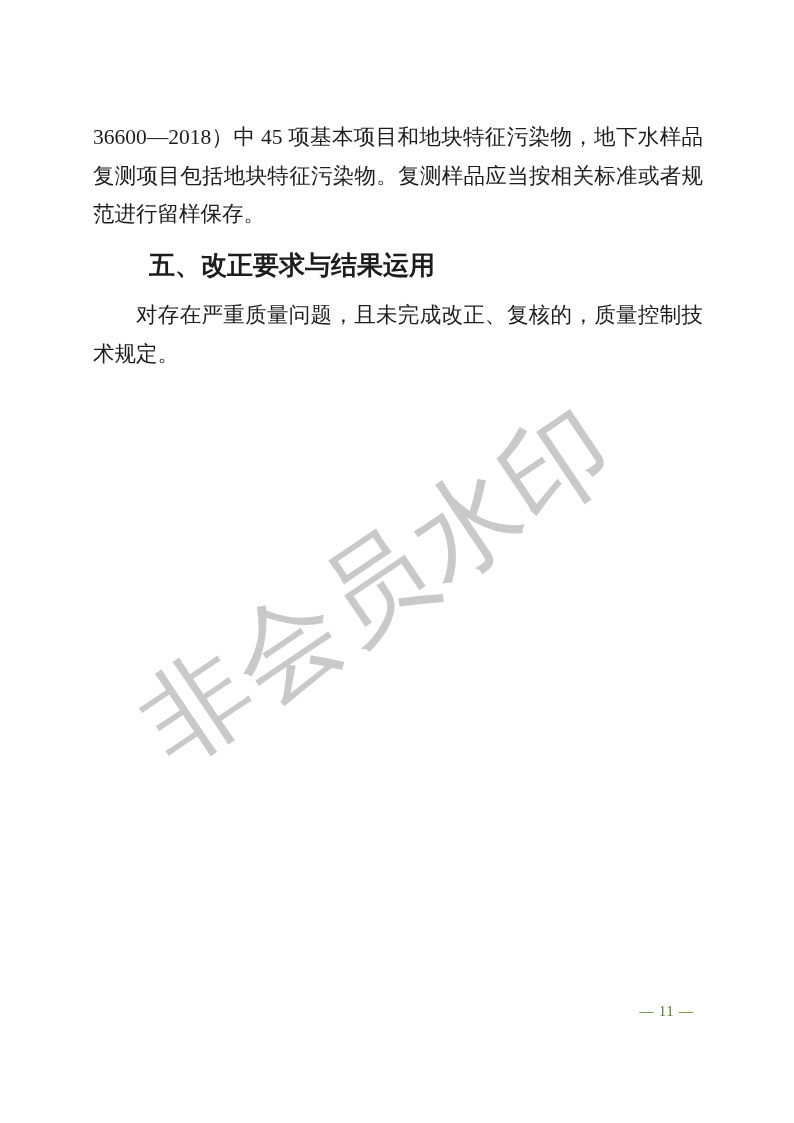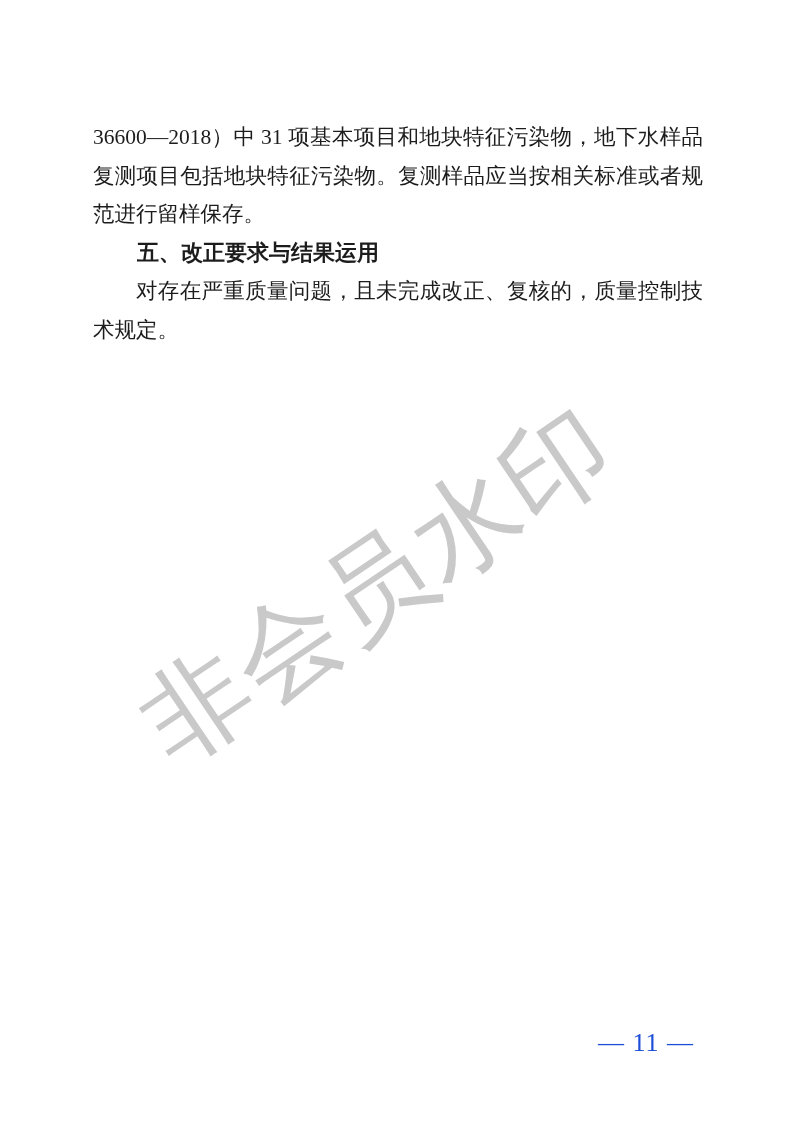--- a/index.html
+++ b/index.html
@@ -47,51 +47,50 @@
       text-justify: inter-ideograph;
     }
     .para {
       margin: 0;
       padding: 0;
     }
     .para.indent {
       text-indent: 2em;
     }
     .heading {
-      margin: 0;
+      margin: 12px;
       padding: 0 0 0 44px;
       font-family: "Liberation Sans", "DejaVu Sans", sans-serif;
       font-weight: 700;
-      font-size: 22px;
+      font-size: 26px;
       line-height: 38.6px;
       color: #1c1c1c;
       text-align: left;
     }
     .page-number {
       position: absolute;
       right: 100px;
       top: 1000px;
       z-index: 1;
-      font-size: 26px;
+      font-size: 14px;
       line-height: 24px;
-      color: #1d4ed8;
+      color: #4d7c0f;
       letter-spacing: 1px;
-      margin-top: 31px;
     }
   </style>
 </head>
 <body>
 
 <div class="page">
 
   <div class="watermark">非会员水印</div>
 
   <div class="content">
 
-    <p class="para">36600—2018）中 31 项基本项目和地块特征污染物，地下水样品复测项目包括地块特征污染物。复测样品应当按相关标准或者规范进行留样保存。</p>
+    <p class="para">36600—2018）中 45 项基本项目和地块特征污染物，地下水样品复测项目包括地块特征污染物。复测样品应当按相关标准或者规范进行留样保存。</p>
 
 
     <h2 class="heading">五、改正要求与结果运用</h2>
 
 
     <p class="para indent">对存在严重质量问题，且未完成改正、复核的，质量控制技术规定。</p>
 
 
   </div>
 

